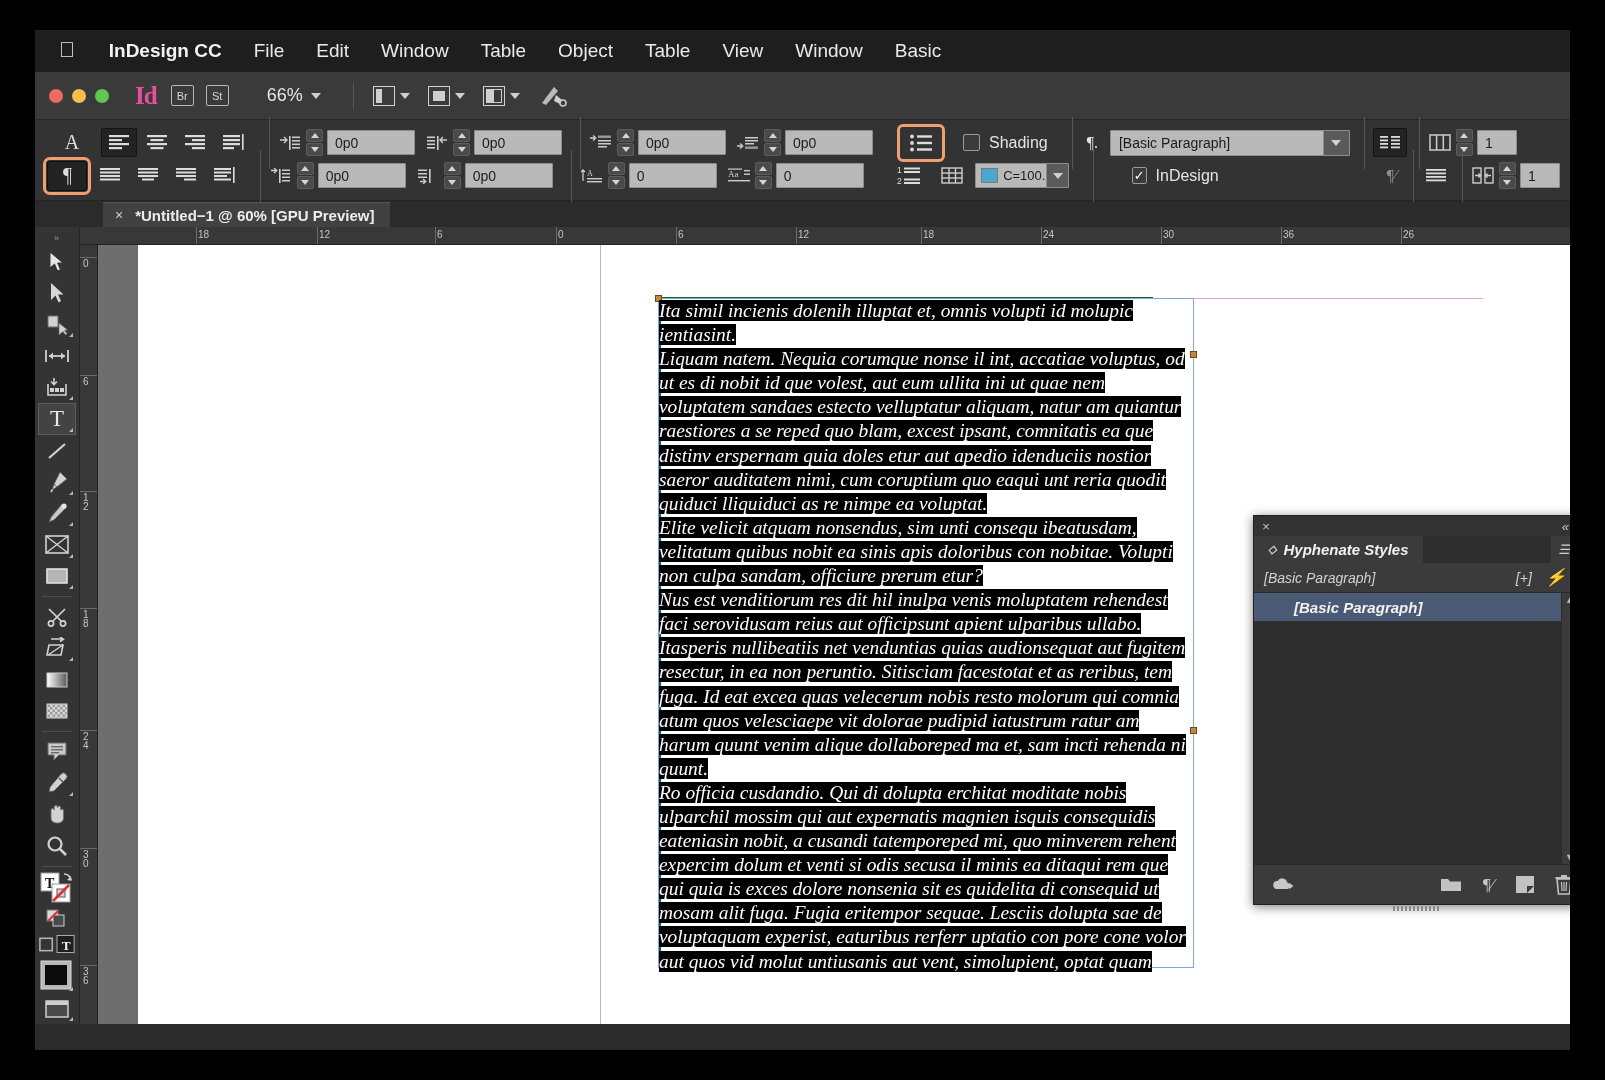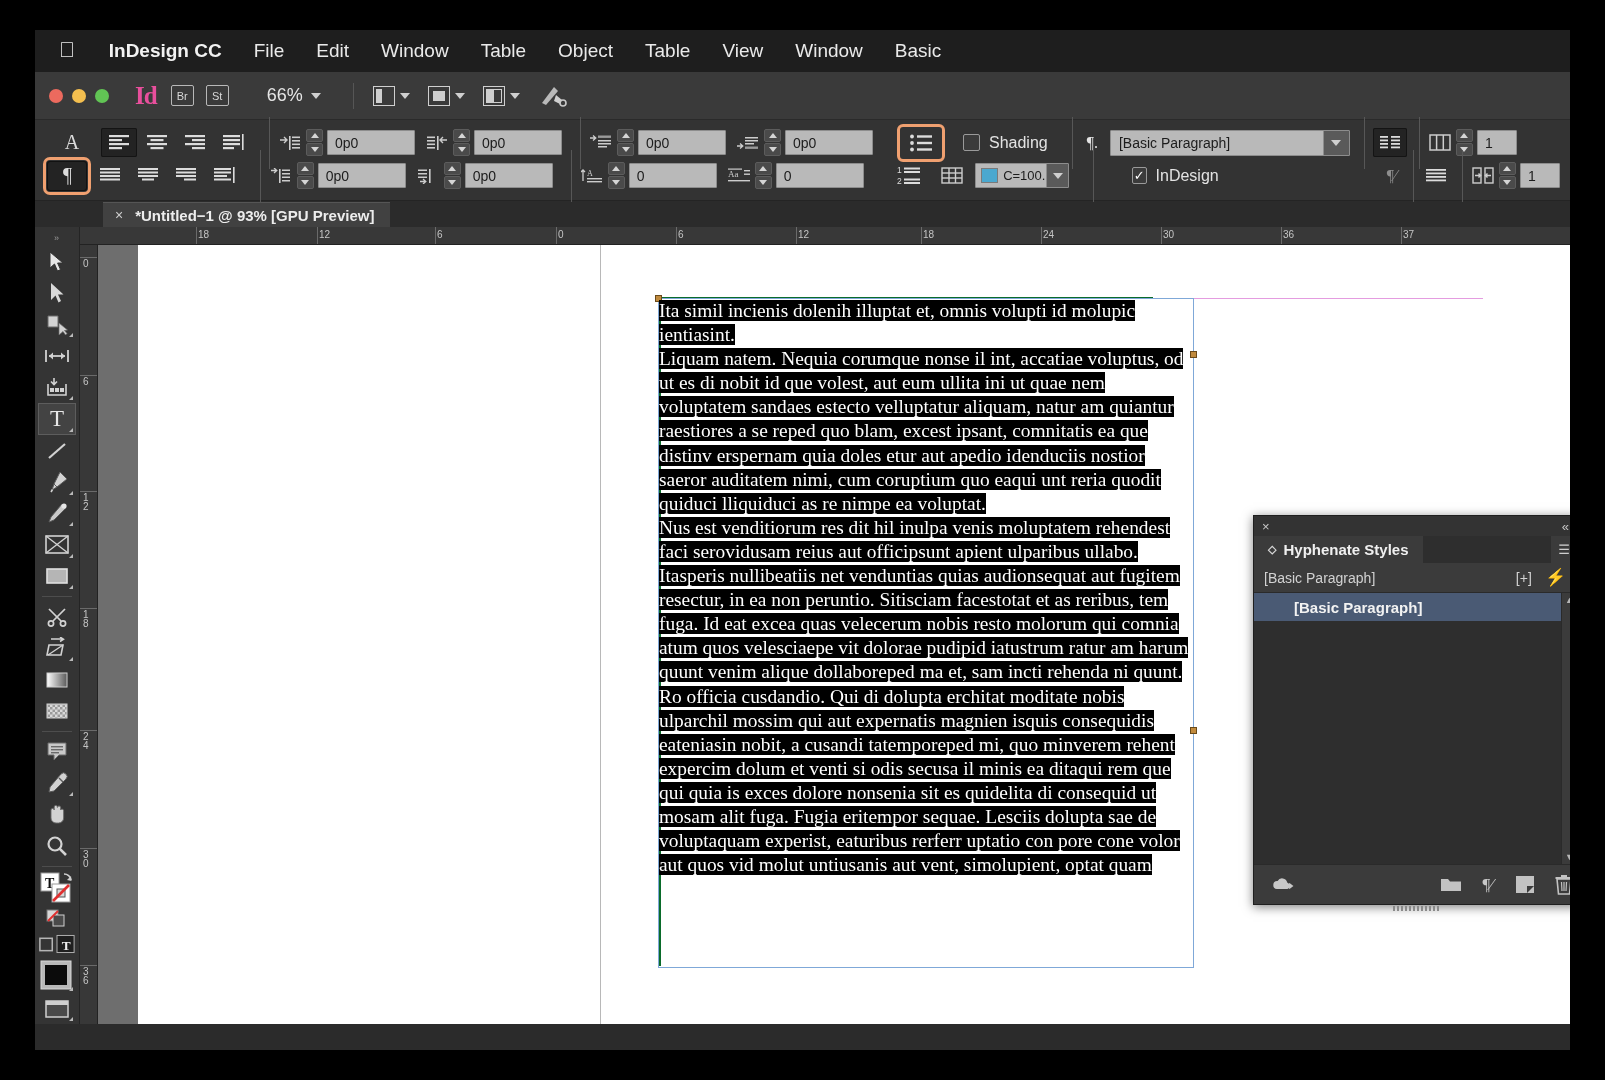--- a/index.html
+++ b/index.html
@@ -118,21 +118,21 @@
     position:absolute;left:45px;top:0;right:0;height:18px;background:#383838;
     border-bottom:1px solid #222; overflow:hidden;
   }
   .vruler {
     position:absolute;left:45px;top:18px;width:18px;bottom:0;background:#383838;
     border-right:1px solid #222; overflow:hidden;
   }
   .rtick { position:absolute; color:#c5c5c5; font-size:10px; }
   .rline { position:absolute; background:#6a6a6a; }
 
-  .canvas { position:absolute;left:63px;top:18px;right:0;bottom:0;background:#666; overflow:hidden; }
+  .canvas { position:absolute;left:63px;top:18px;right:0;bottom:0;background:#666; overflow:hidden;font-style:italic; }
   .pasteboard { position:absolute;inset:0;background:#6e6e6e; }
   .pagewhite { position:absolute; left:-30px; top:-10px; width:2000px; height:1000px; background:#fff; }
   .pageleftedge { position:absolute; left:502px; top:-10px; width:1px; height:1000px; background:#b8b8b8; }
   .pagewhite-left { position:absolute; left:40px; top:-10px; width:462px; height:1000px; background:#fff; }
 
   .textframe {
     position:absolute; left:560px; top:53px; width:536px; height:670px;
     border:1px solid #7fa8d8;
   }
   .tf-handle { position:absolute; width:7px;height:7px;background:#c08a3e;border:1px solid #6a4a1a; }
@@ -662,21 +662,21 @@
             </div>
         </div>
         <div class="numfld" style="width:40px;">1</div>
       </div>
     </div>
   </div>
 
   <div class="tabstrip">
     <div class="doctab">
       <span class="x">×</span>
-      <span>*Untitled−1 @ 93% [GPU Preview]</span>
+      <span>*Untitled−1 @ 60% [GPU Preview]</span>
     </div>
   </div>
 
   <div class="workspace">
 
     <div class="toolbar">
       <div class="tgrip">»</div>
 
       <div class="tool">
         <svg width="20" height="22" viewBox="0 0 20 22">
@@ -887,21 +887,21 @@
       <div class="rtick" style="left:718px;top:2px;">12</div>
       <div class="rline" style="left:716px;top:0;width:1px;height:18px;"></div>
       <div class="rtick" style="left:843px;top:2px;">18</div>
       <div class="rline" style="left:841px;top:0;width:1px;height:18px;"></div>
       <div class="rtick" style="left:963px;top:2px;">24</div>
       <div class="rline" style="left:961px;top:0;width:1px;height:18px;"></div>
       <div class="rtick" style="left:1083px;top:2px;">30</div>
       <div class="rline" style="left:1081px;top:0;width:1px;height:18px;"></div>
       <div class="rtick" style="left:1203px;top:2px;">36</div>
       <div class="rline" style="left:1201px;top:0;width:1px;height:18px;"></div>
-      <div class="rtick" style="left:1323px;top:2px;">37</div>
+      <div class="rtick" style="left:1323px;top:2px;">26</div>
       <div class="rline" style="left:1321px;top:0;width:1px;height:18px;"></div>
     </div>
 
     <div class="vruler">
       <div class="rtick" style="left:3px;top:14px;line-height:9px;width:12px;">0</div>
       <div class="rline" style="left:0;top:12px;width:18px;height:1px;"></div>
       <div class="rtick" style="left:3px;top:132px;line-height:9px;width:12px;">6</div>
       <div class="rline" style="left:0;top:130px;width:18px;height:1px;"></div>
       <div class="rtick" style="left:3px;top:248px;line-height:9px;width:8px;word-break:break-all;">12</div>
       <div class="rline" style="left:0;top:246px;width:18px;height:1px;"></div>
@@ -927,20 +927,21 @@
 
       <div class="textframe">
         <span class="tf-handle" style="left:-4px;top:-4px;"></span>
         <span class="tf-handle" style="right:-4px;top:52px;"></span>
         <span class="tf-handle" style="right:-4px;top:428px;"></span>
       </div>
 
       <div class="txtcol">
         <p class="docpara"><span class="hl">Ita simil incienis dolenih illuptat et, omnis volupti id molupic ientiasint.</span></p>
         <p class="docpara"><span class="hl">Liquam natem. Nequia corumque nonse il int, accatiae voluptus, od ut es di nobit id que volest, aut eum ullita ini ut quae nem voluptatem sandaes estecto velluptatur aliquam, natur am quiantur raestiores a se reped quo blam, excest ipsant, comnitatis ea que distinv erspernam quia doles etur aut apedio idenduciis nostior saeror auditatem nimi, cum coruptium quo eaqui unt reria quodit quiduci lliquiduci as re nimpe ea voluptat.</span></p>
+        <p class="docpara"><span class="hl">Elite velicit atquam nonsendus, sim unti consequ ibeatusdam, velitatum quibus nobit ea sinis apis doloribus con nobitae. Volupti non culpa sandam, officiure prerum etur?</span></p>
         <p class="docpara"><span class="hl">Nus est venditiorum res dit hil inulpa venis moluptatem rehendest faci serovidusam reius aut officipsunt apient ulparibus ullabo. Itasperis nullibeatiis net venduntias quias audionsequat aut fugitem resectur, in ea non peruntio. Sitisciam facestotat et as reribus, tem fuga. Id eat excea quas velecerum nobis resto molorum qui comnia atum quos velesciaepe vit dolorae pudipid iatustrum ratur am harum quunt venim alique dollaboreped ma et, sam incti rehenda ni quunt.</span></p>
         <p class="docpara"><span class="hl">Ro officia cusdandio. Qui di dolupta erchitat moditate nobis ulparchil mossim qui aut expernatis magnien isquis consequidis eateniasin nobit, a cusandi tatemporeped mi, quo minverem rehent expercim dolum et venti si odis secusa il minis ea ditaqui rem que qui quia is exces dolore nonsenia sit es quidelita di consequid ut mosam alit fuga. Fugia eritempor sequae. Lesciis dolupta sae de voluptaquam experist, eaturibus rerferr uptatio con pore cone volor aut quos vid molut untiusanis aut vent, simolupient, optat quam</span></p>
       </div>
 
       <div class="pspanel">
         <div class="ps-titlebar">
           <span class="x">×</span>
           <span class="cc">«</span>
         </div>
         <div class="ps-tabs">

